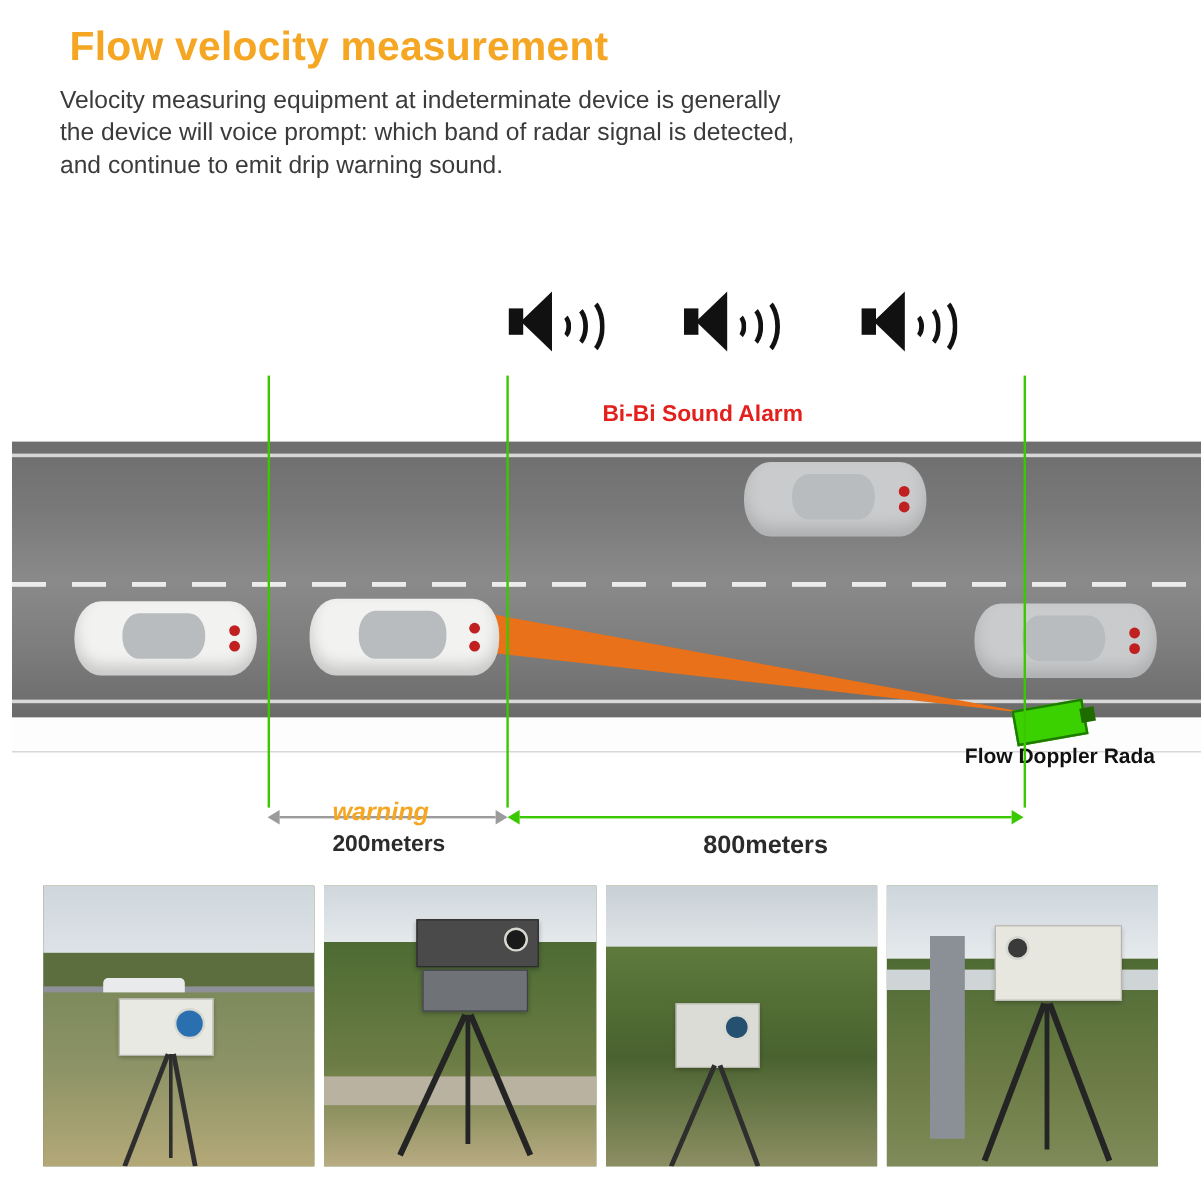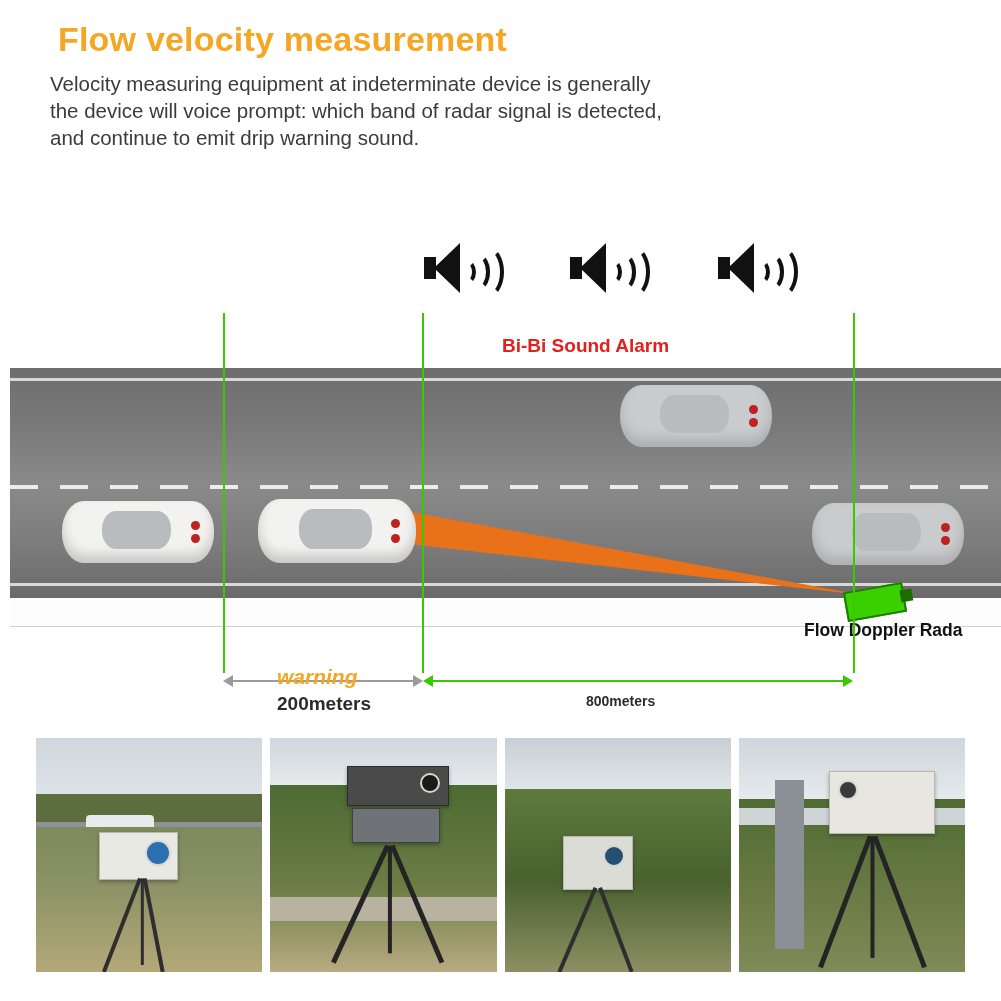--- a/index.html
+++ b/index.html
@@ -243,21 +243,21 @@
     top: 468px;
     font-size: 19px;
     font-weight: bold;
     color: #2b2b2b;
     white-space: nowrap;
   }
   .lbl-800 {
     position: absolute;
     left: 586px;
     top: 468px;
-    font-size: 14px;
+    font-size: 21px;
     font-weight: bold;
     color: #2b2b2b;
     white-space: nowrap;
   }
 
   
   .photos {
     position: absolute;
     left: 0;
     top: 738px;

